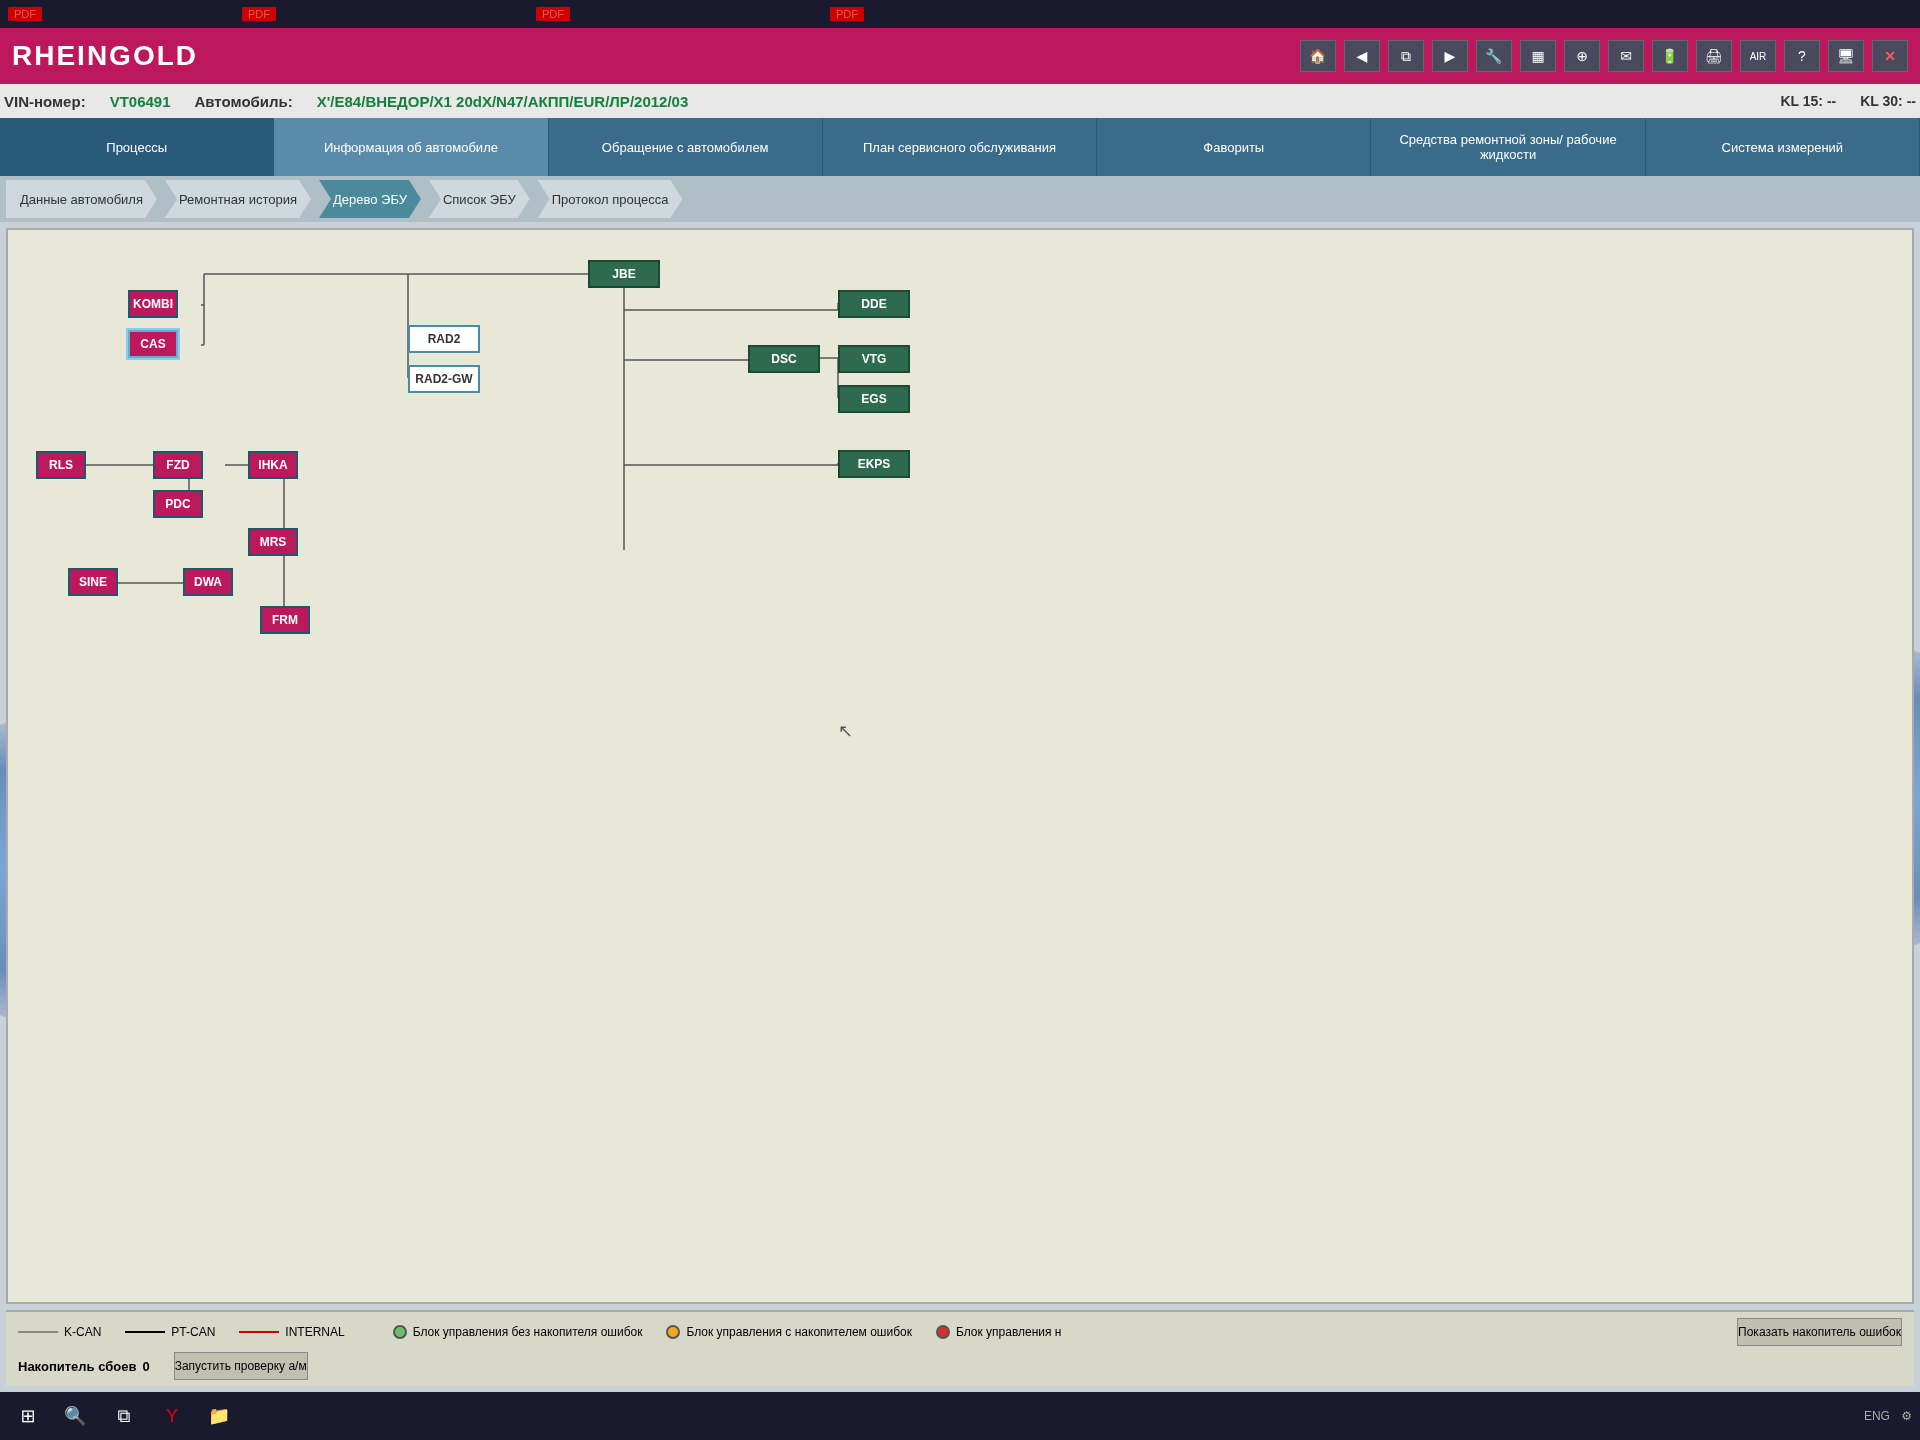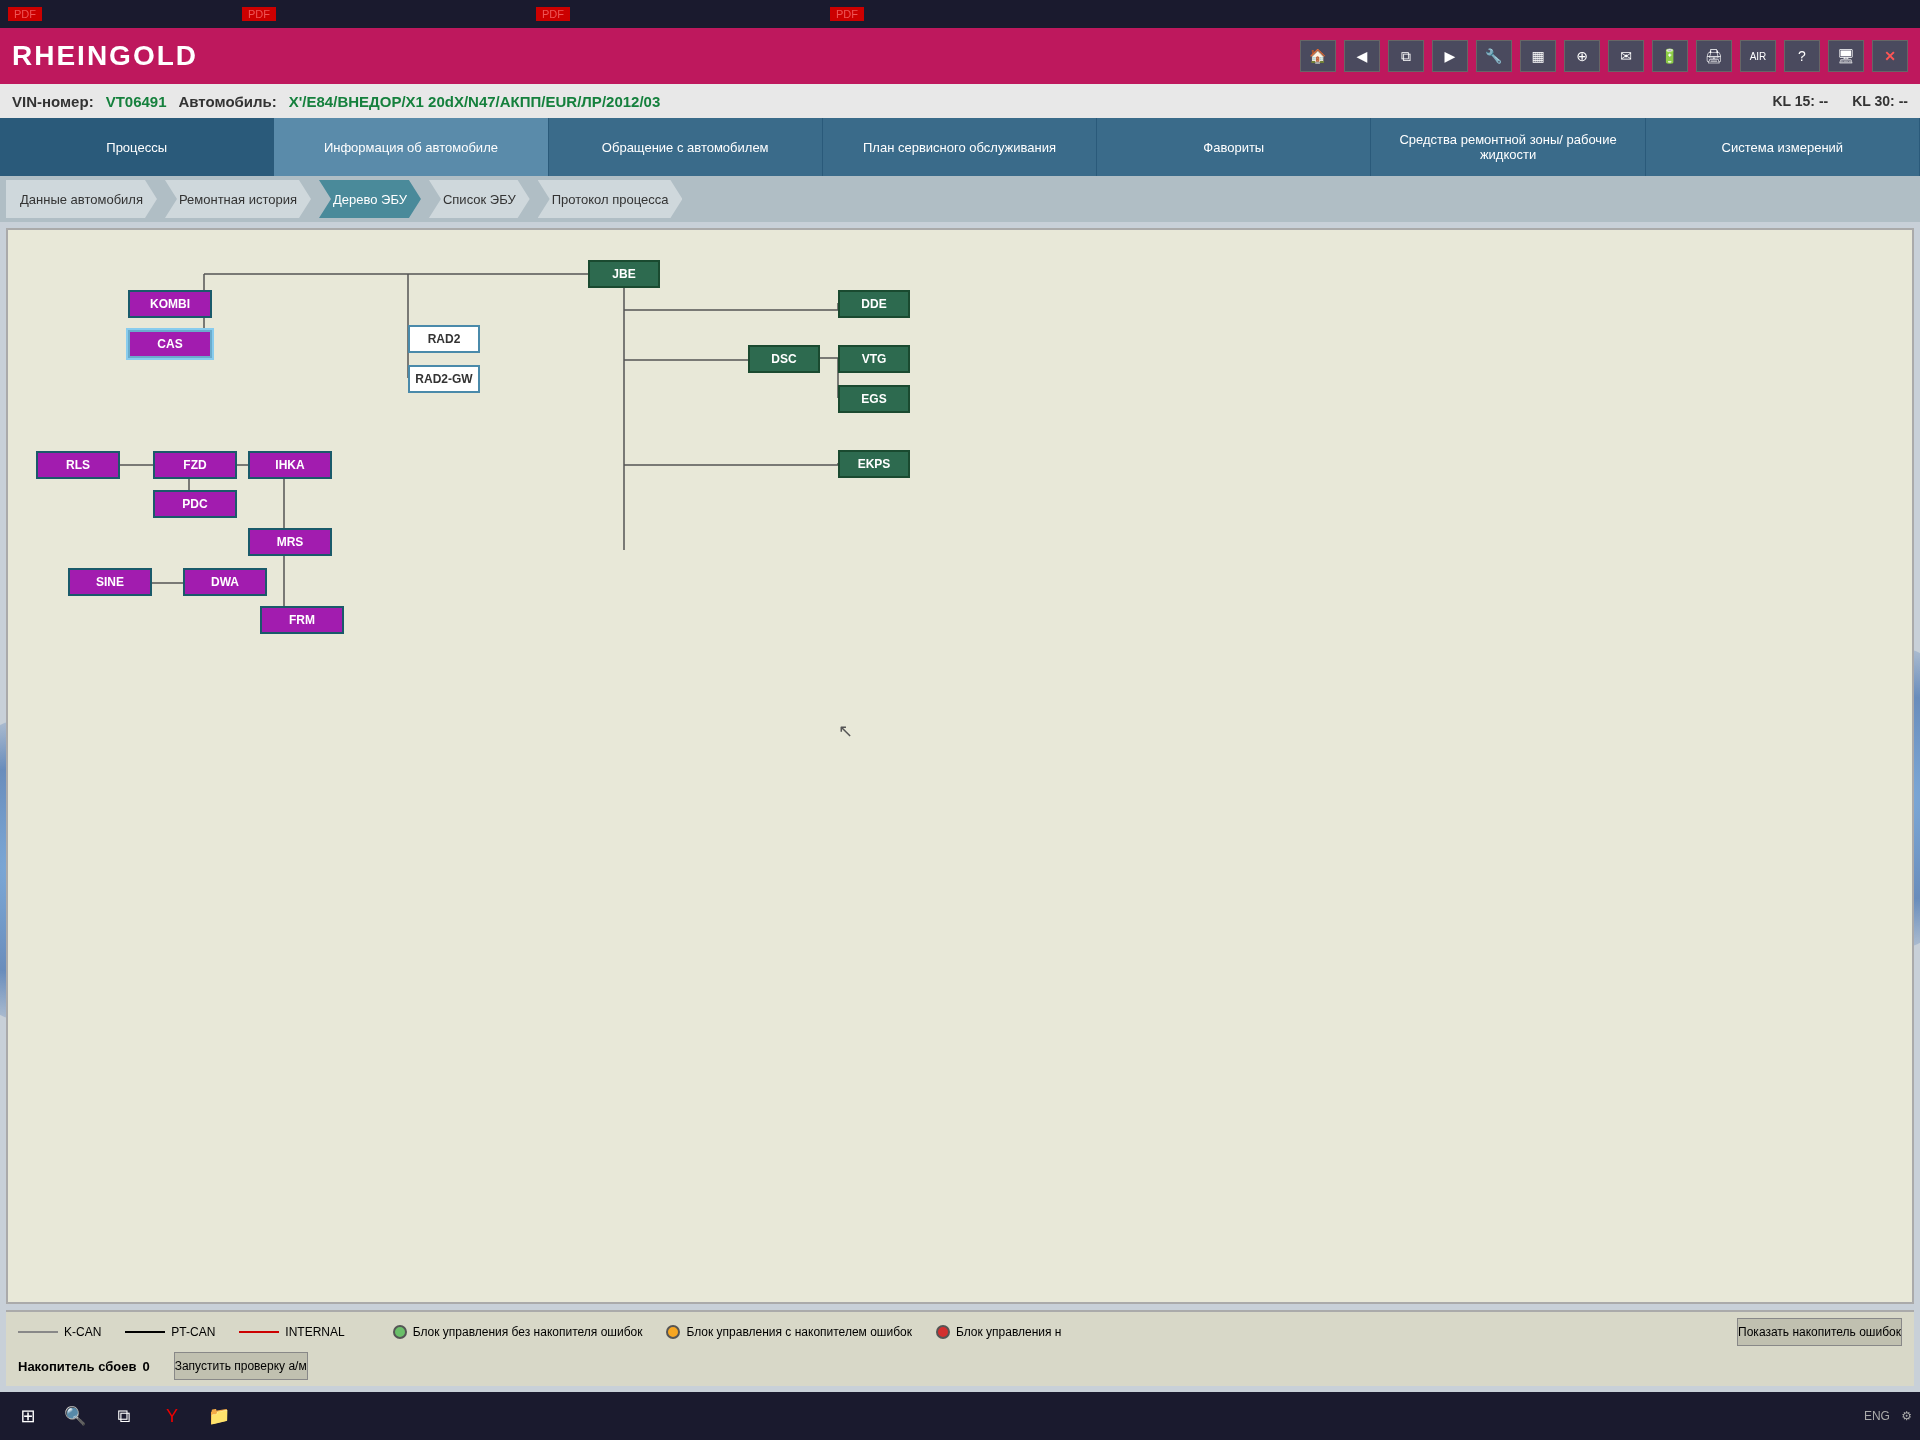--- a/index.html
+++ b/index.html
@@ -55,24 +55,24 @@
       align-items: center;
       justify-content: center;
       cursor: pointer;
       color: white;
       font-size: 14px;
     }
 
     
     .vin-bar {
       background: #e8e8e8;
-      padding: 4px 12px;
-      display: flex;
-      align-items: center;
-      gap: 12px;
+      padding: 4px 4px;
+      display: flex;
+      align-items: center;
+      gap: 24px;
       font-size: 15px;
       font-weight: bold;
       height: 34px;
     }
 
     .vin-bar .vin-label { color: #333; }
     .vin-bar .vin-value { color: #15803d; }
     .vin-bar .kl-info { margin-left: auto; font-size: 14px; color: #333; display: flex; gap: 24px; }
 
     
@@ -152,24 +152,24 @@
 
     .ecu-node.green {
       background: #2d6a4f;
       color: white;
       border-color: #1a4a30;
       width: 72px;
       height: 28px;
     }
 
     .ecu-node.teal {
-      background: #a21caf;
+      background: #be185d;
       color: white;
       border-color: #1a5a6a;
-      width: 84px;
+      width: 50px;
       height: 28px;
     }
 
     .ecu-node.outlined {
       background: white;
       color: #333;
       border: 2px solid #4a8aaa;
       width: 72px;
       height: 28px;
     }

